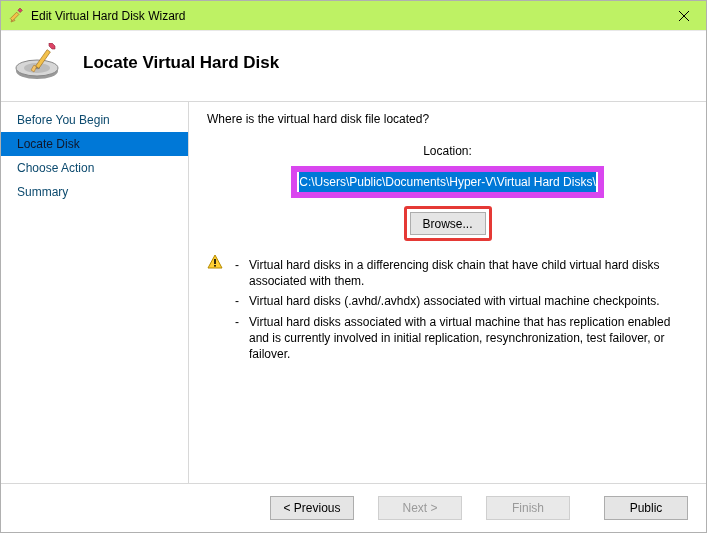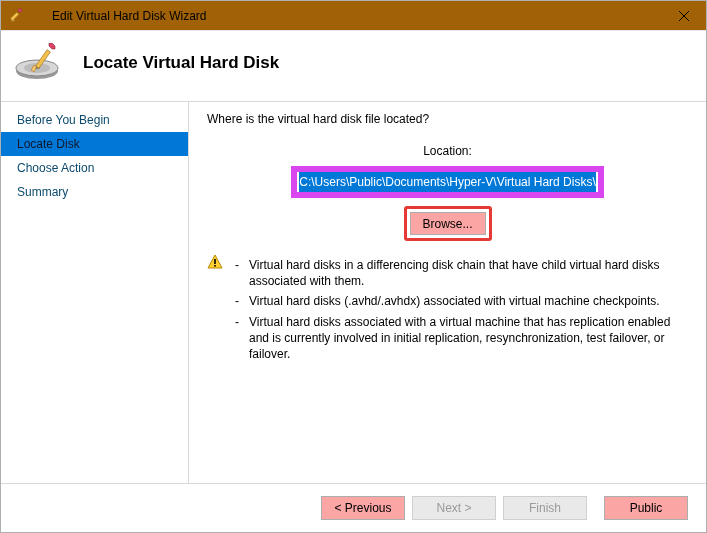--- a/index.html
+++ b/index.html
@@ -9,23 +9,22 @@
     width:707px; height:533px;
     border:1px solid #b0b0b0;
     background:#fff;
     display:flex; flex-direction:column;
     position:relative;
   }
   .titlebar {
     height:30px;
     display:flex; align-items:center;
     padding:0 0 0 8px;
-    background:#a16207;
+    background:#bef264;
     border-bottom:1px solid #e8e8e8;
-    gap:21px;
   }
   .titlebar .pencil { width:16px; height:16px; margin-right:6px; flex-shrink:0; }
   .titlebar .title { font-size:12px; color:#000; flex:1; }
   .titlebar .close {
     width:45px; height:29px;
     display:flex; align-items:center; justify-content:center;
     color:#000; cursor:pointer;
   }
   .header {
     display:flex; align-items:center;
@@ -81,40 +80,40 @@
     line-height:20px;
   }
   .browse-wrap {
     border:3px solid #e53935;
     border-radius:3px;
     padding:3px;
   }
   .btn {
     min-width:76px; height:23px;
     border:1px solid #adadad;
-    background:#fca5a5;
+    background:#e5e5e5;
     font-size:12px;
     color:#000;
     cursor:pointer;
   }
   .btn:disabled {
     color:#9a9a9a;
     background:#e9e9e9;
     border-color:#cfcfcf;
     cursor:default;
   }
   .warning { display:flex; gap:8px; align-items:flex-start; }
   .warn-icon { width:16px; height:16px; flex-shrink:0; margin-top:1px; }
   .warn-text { flex:1; }
   .warn-text ul { margin:4px 0 0 0; padding-left:18px; }
   .warn-text li { margin-bottom:4px; line-height:1.35; list-style-type:"-   ";}
   .footer {
     height:48px;
     display:flex; align-items:center; justify-content:flex-end;
-    gap:7px;
+    gap:24px;
     padding:0 18px;
   }
   .footer .btn { min-width:84px; height:24px; }
 </style>
 </head>
 <body>
 
 <div class="window">
   <div class="titlebar">
     <svg class="pencil" viewBox="0 0 16 16">

